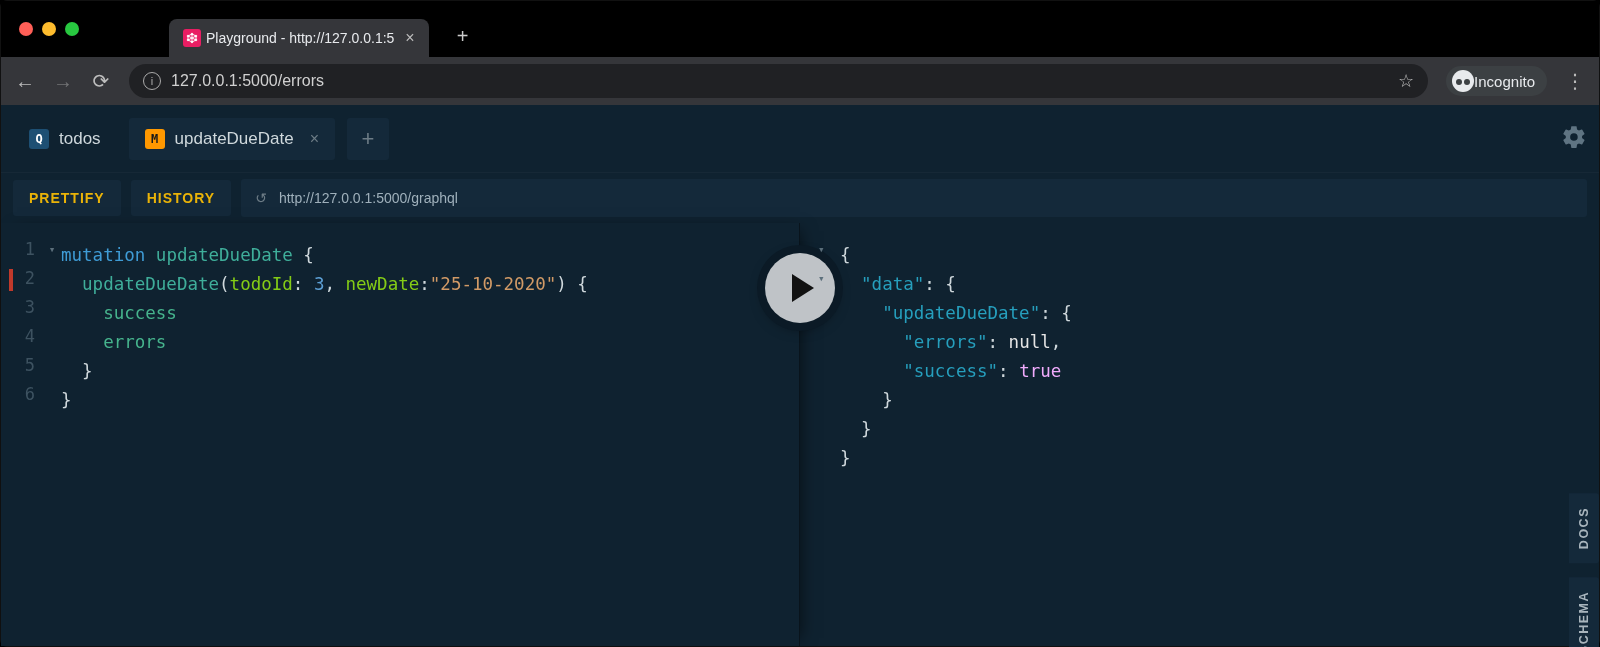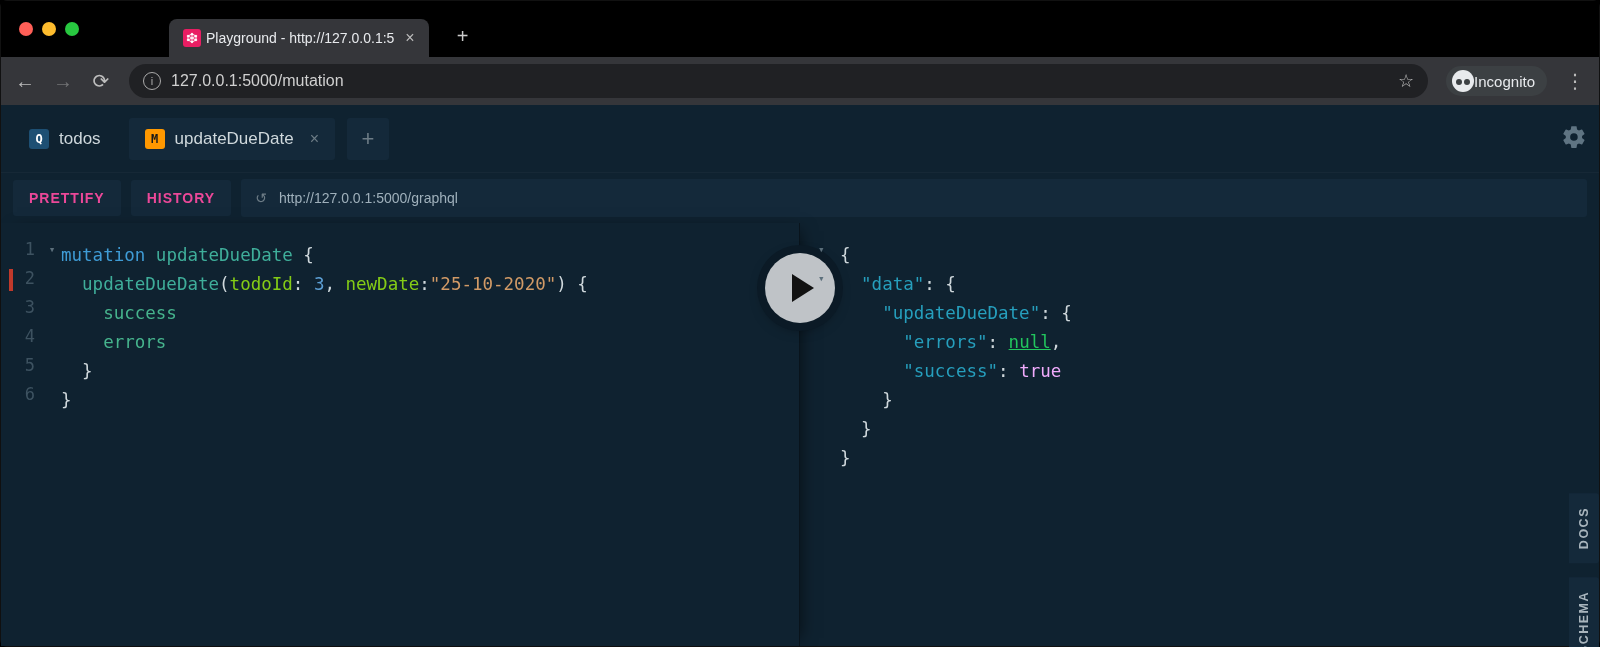--- a/index.html
+++ b/index.html
@@ -37,21 +37,21 @@
   .ptab .badge{ width:20px;height:20px;border-radius:3px; display:flex;align-items:center;justify-content:center; font-size:12px; font-weight:700; color:#fff; font-family:monospace;}
   .ptab.query .badge{ background:#1d4f73; }
   .ptab.mutation .badge{ background:#ff9800; color:#1a1a1a; }
   .ptab.active{ background:#14293a; }
   .ptab .x{ color:#6d7c86; margin-left:6px; font-size:16px;}
   .ptab-add{ width:42px;height:42px; background:#14293a; border-radius:3px; display:flex;align-items:center;justify-content:center; color:#6d7c86; font-size:22px; cursor:pointer;}
   .gear{ margin-left:auto; color:#5f7482; cursor:pointer; }
   .gear svg{width:26px;height:26px;}
 
   .controls { height:50px; display:flex; align-items:center; padding:8px 12px; gap:10px; background:#0f2230; font-size:14px;}
-  .btn { background:#14293a; color:#ec4899; letter-spacing:1px; font-weight:600; font-size:14px; padding:10px 16px; border-radius:3px; cursor:pointer; }
+  .btn { background:#14293a; color:#eab308; letter-spacing:1px; font-weight:600; font-size:14px; padding:10px 16px; border-radius:3px; cursor:pointer; }
   .endpoint { flex:1; background:#14293a; border-radius:3px; display:flex; align-items:center; gap:12px; padding:0 14px; height:38px; color:#9fb0bb;}
   .endpoint .reload{ color:#6d7c86; }
   .copy{ margin-left:8px; }
 
   .workspace{ flex:1; display:flex; position:relative; background:#0f2230; }
   .pane{ position:relative; padding:18px 0 0 0; }
   .pane.left{ width:50%; border-right:1px solid rgba(0,0,0,.4); box-shadow:8px 0 16px -8px rgba(0,0,0,.6);}
   .pane.right{ width:50%; padding-left:40px; }
 
   .gutter{ position:absolute; left:0; top:12px; width:42px; text-align:right; color:#3d5260; font-family:"SFMono-Regular",Consolas,Menlo,monospace; font-size:17px; line-height:29px; user-select:none;}
@@ -66,21 +66,21 @@
   .str{ color:#d19a66; }   
   .field{ color:#46b48d;}  
   .punct{ color:#cfd8dc; }
 
   .run{ position:absolute; left:50%; top:30px; transform:translateX(-50%); width:70px;height:70px; border-radius:50%; background:#bfc3c7; display:flex; align-items:center; justify-content:center; cursor:pointer; box-shadow:0 0 0 8px #0b1a26, 0 4px 14px rgba(0,0,0,.6); }
   .run::before{ content:""; display:block; width:0;height:0; border-left:22px solid #111; border-top:14px solid transparent; border-bottom:14px solid transparent; margin-left:6px;}
 
   .json{ font-family:"SFMono-Regular",Consolas,Menlo,monospace; font-size:17.5px; line-height:29px; white-space:pre; color:#cfd8dc; }
   .jkey{ color:#269fbd; }
   .jtrue{ color:#f0abfc; }
-  .jnull{ color:#22c55e;text-decoration:underline; }
+  .jnull{ color:#e5e5e5; }
   .right-carets{ position:absolute; left:18px; top:12px; width:14px; color:#5c6f7b; font-size:11px; line-height:29px; font-family:monospace;}
   .right-carets div{height:29px; display:flex; align-items:center;}
 
   .sidebtns{ position:absolute; right:0; top:270px; display:flex; flex-direction:column; gap:14px; }
   .sidebtn{ background:#14293a; color:#a9b5bd; font-size:12.5px; letter-spacing:1.5px; writing-mode:vertical-rl; transform:rotate(180deg); padding:14px 8px; border-radius:3px 0 0 3px; cursor:pointer; font-weight:600; }
 
   .red-cursor{ position:absolute; left:8px; top:46px; width:4px; height:22px; background:#c0392b; }
 </style>
 </head>
 <body>
@@ -110,21 +110,21 @@
     </div>
     <div class="newtab">+</div>
   </div>
 
   <div class="toolbar">
     <span class="nav-ico">←</span>
     <span class="nav-ico dim">→</span>
     <span class="nav-ico">⟳</span>
     <div class="omnibox">
       <span class="info">i</span>
-      <span>127.0.0.1:5000/mutation</span>
+      <span>127.0.0.1:5000/errors</span>
       <div class="omni-right">
         <span class="star">☆</span>
       </div>
     </div>
     <div class="incog-pill">
       <span class="agent"></span>
       <span>Incognito</span>
     </div>
     <span class="kebab">⋮</span>
   </div>

